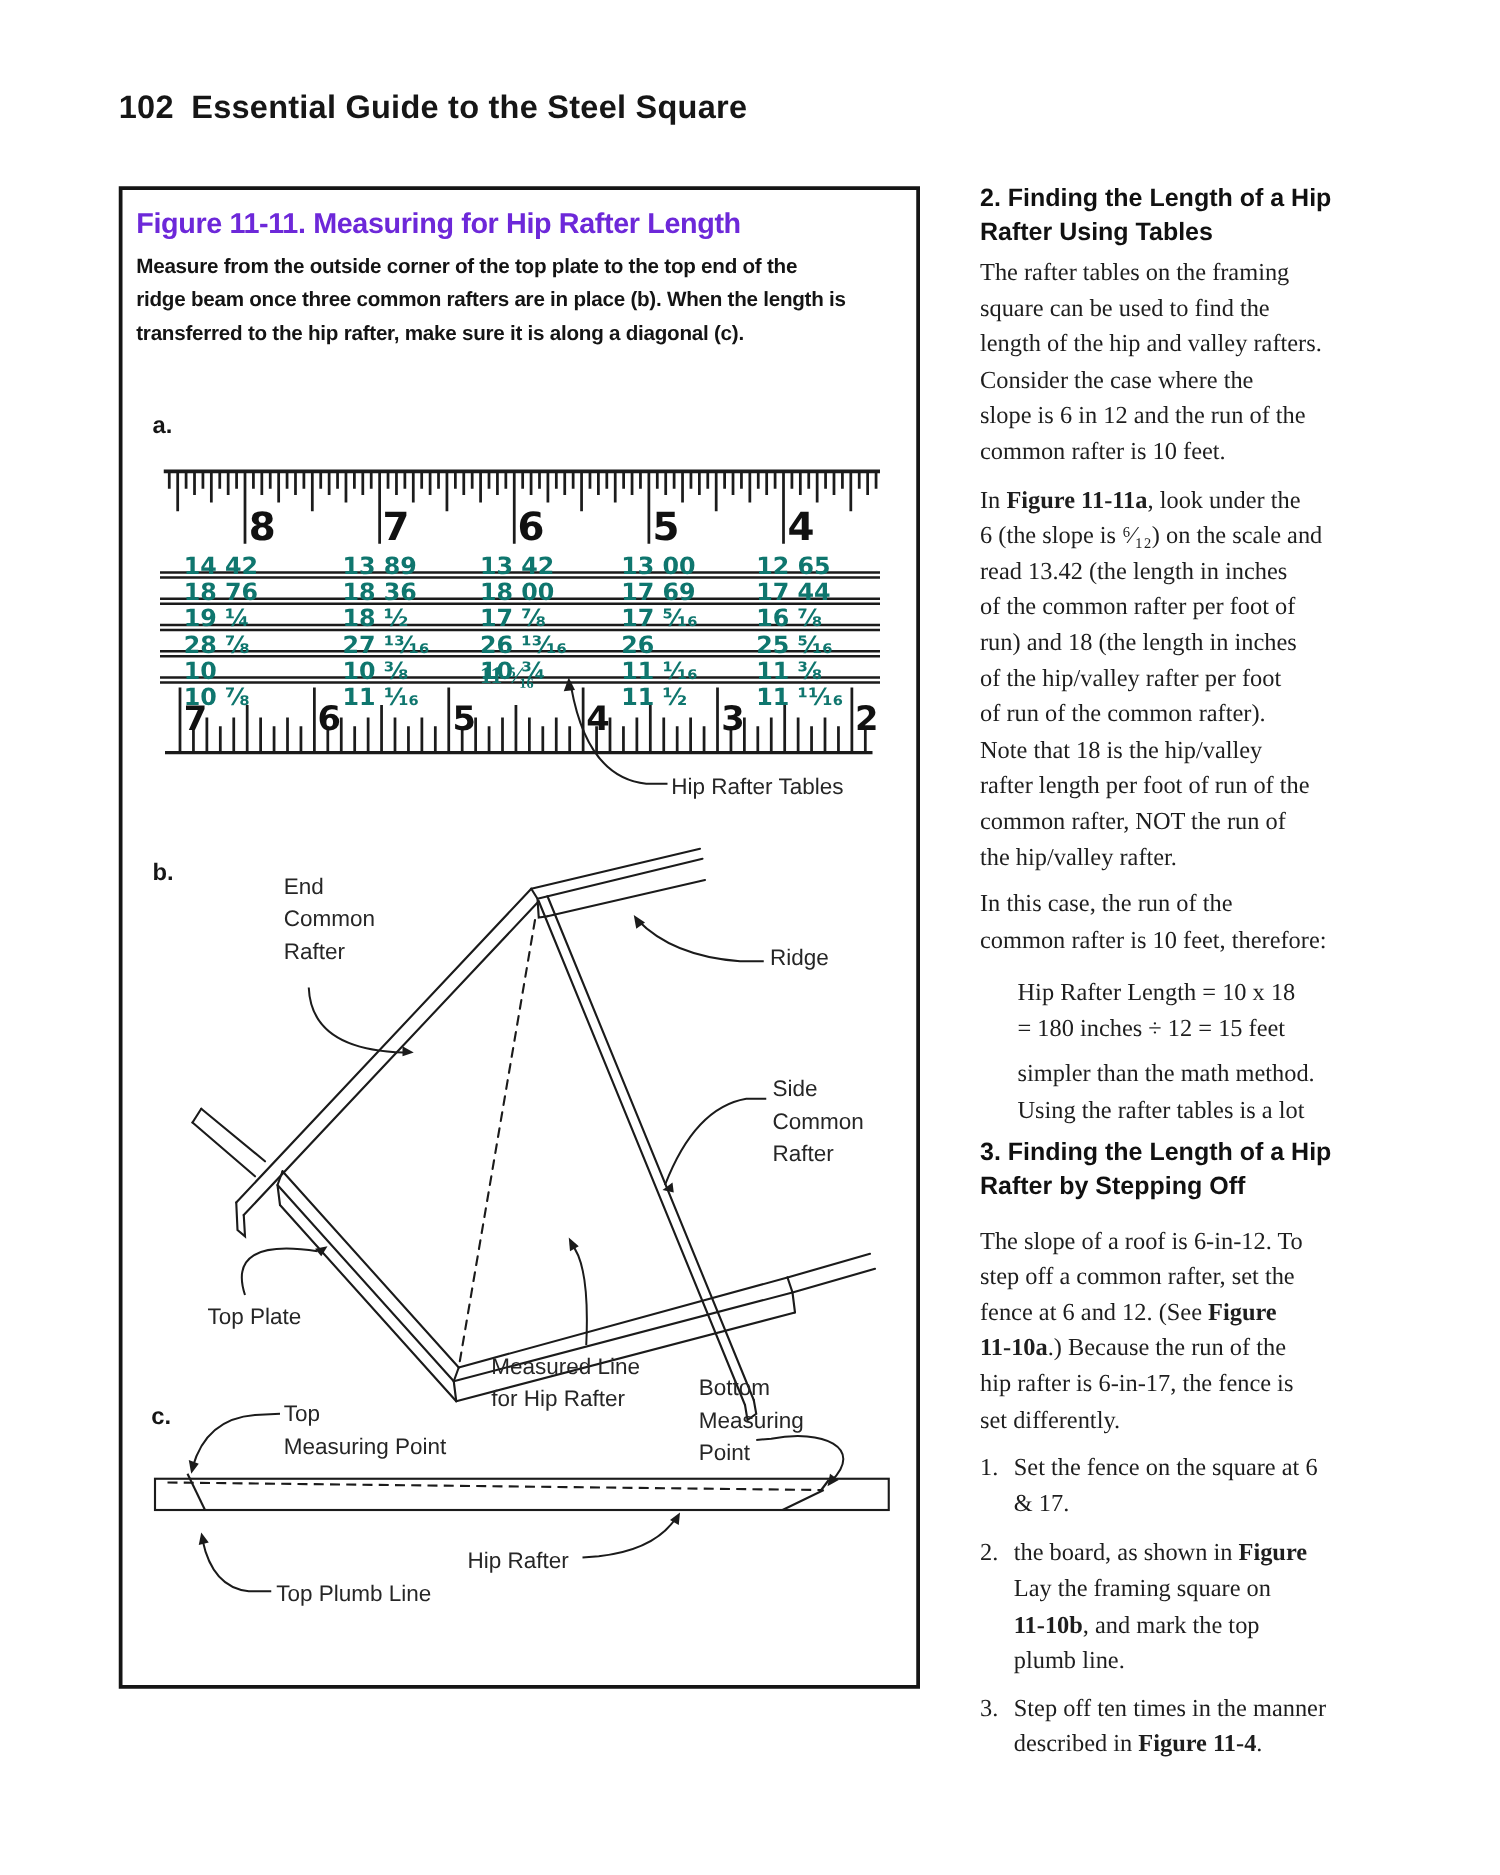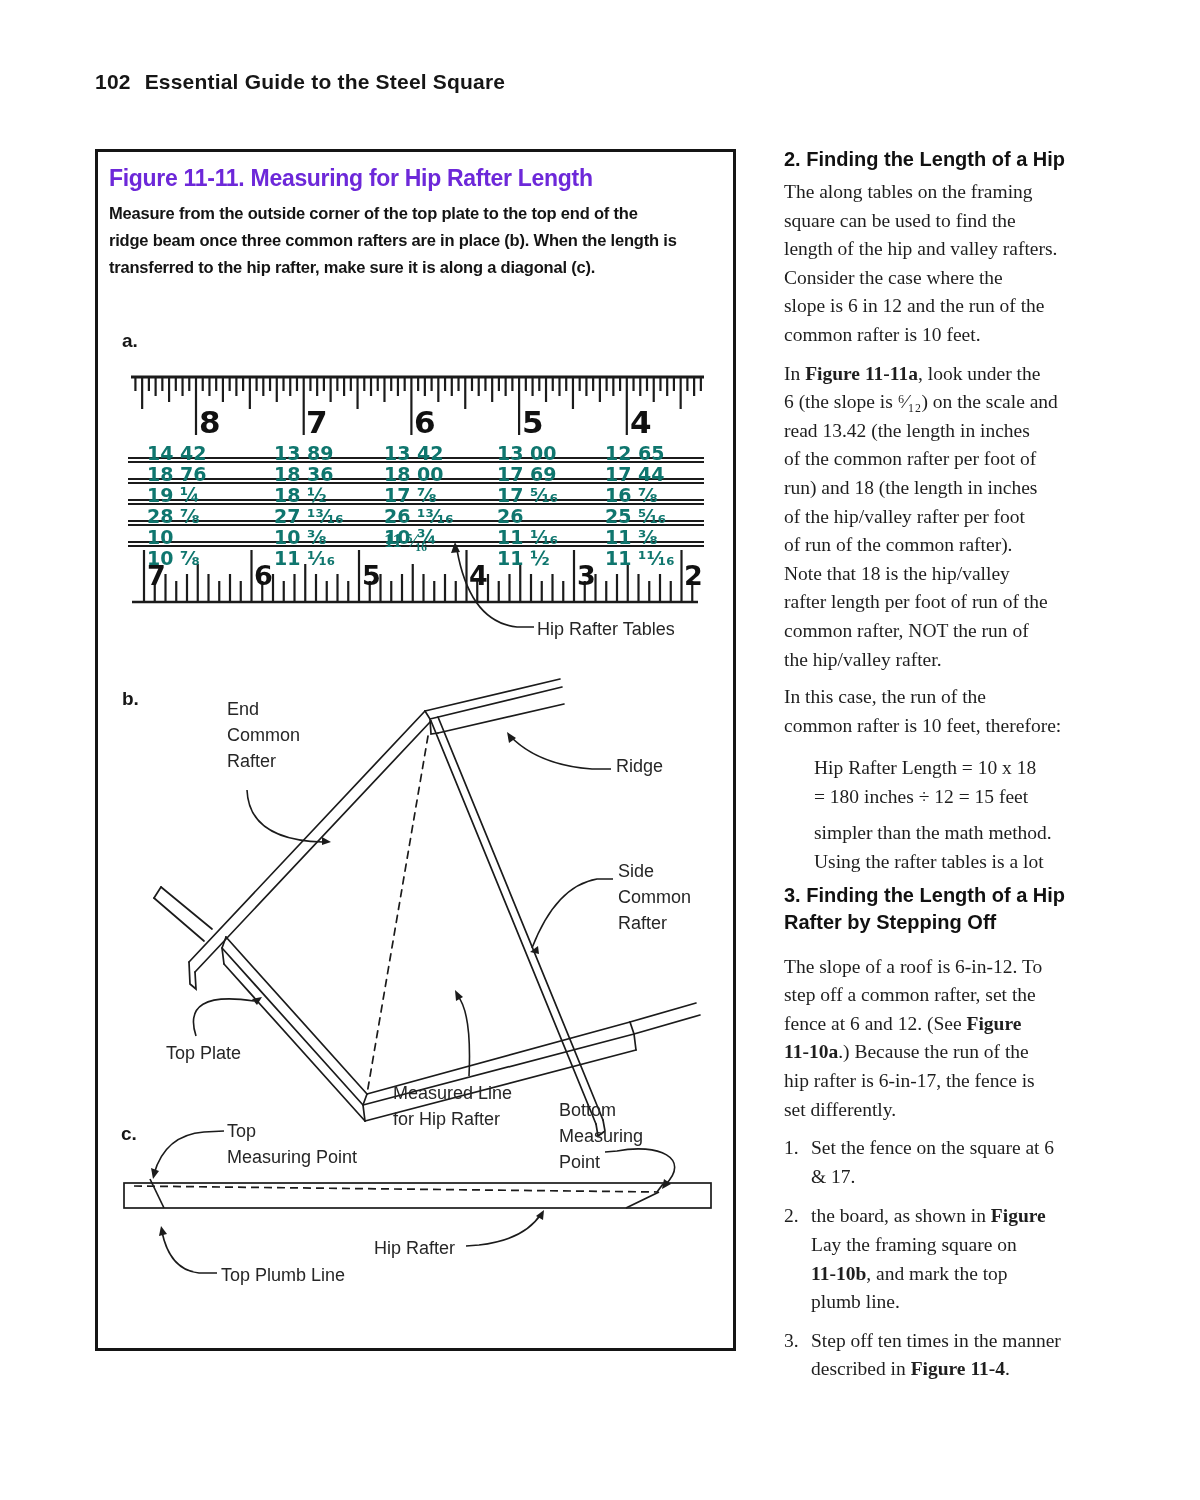--- a/index.html
+++ b/index.html
@@ -1,19 +1,19 @@
 <!DOCTYPE html>
 <html><head>
 <meta charset="utf-8">
 <style>
   html,body{margin:0;padding:0;background:#e8e8e8;}
   #page{position:relative;width:1200px;height:1500px;background:#ffffff;overflow:hidden;
         font-family:"Liberation Sans",sans-serif;color:#1b1b1b;}
   
-  #pagehead{position:absolute;left:95px;top:70px;font-weight:bold;font-size:21px;
+  #pagehead{position:absolute;left:95px;top:70px;font-weight:bold;font-size:26px;
             letter-spacing:0.2px;white-space:nowrap;color:#161616;}
   #pagehead .num{margin-right:14px;}
   
   #figbox{position:absolute;left:95px;top:149px;width:635px;height:1196px;
           border:3.5px solid #151515;background:#fff;}
   #figsvg{position:absolute;left:0;top:0;width:634px;height:1195px;}
   #figtitle{position:absolute;left:11px;top:13px;font-size:23px;font-weight:bold;
             letter-spacing:-0.3px;white-space:nowrap;color:#6d28d9;text-align:center;}
   .capline{position:absolute;left:11px;font-size:16.5px;font-weight:bold;letter-spacing:-0.2px;
            white-space:nowrap;color:#141414;}
@@ -366,23 +366,24 @@
         <div>Top</div>
         <div>Measuring Point</div>
       </div>
     <div class="callout" style="left:276px;top:1083px">Hip Rafter</div>
     <div class="callout" style="left:123px;top:1110px">Top Plumb Line</div>
   </div>
 
   <div id="rcol">
       <div class="blk h" style="margin-top: 8px;">
         <div class="tline">2. Finding the Length of a Hip</div>
+        <div class="tline">Rafter Using Tables</div>
       </div>
       <div class="blk p" style="margin-top: 5px;">
-        <div class="tline">The along tables on the framing</div>
+        <div class="tline">The rafter tables on the framing</div>
         <div class="tline">square can be used to find the</div>
         <div class="tline">length of the hip and valley rafters.</div>
         <div class="tline">Consider the case where the</div>
         <div class="tline">slope is 6 in 12 and the run of the</div>
         <div class="tline">common rafter is 10 feet.</div>
       </div>
       <div class="blk p" style="margin-top: 10px;">
         <div class="tline"><span>In </span><span class="bseg">Figure 11-11a</span><span>, look under the</span></div>
         <div class="tline">6 (the slope is ⁶⁄₁₂) on the scale and</div>
         <div class="tline">read 13.42 (the length in inches</div>

